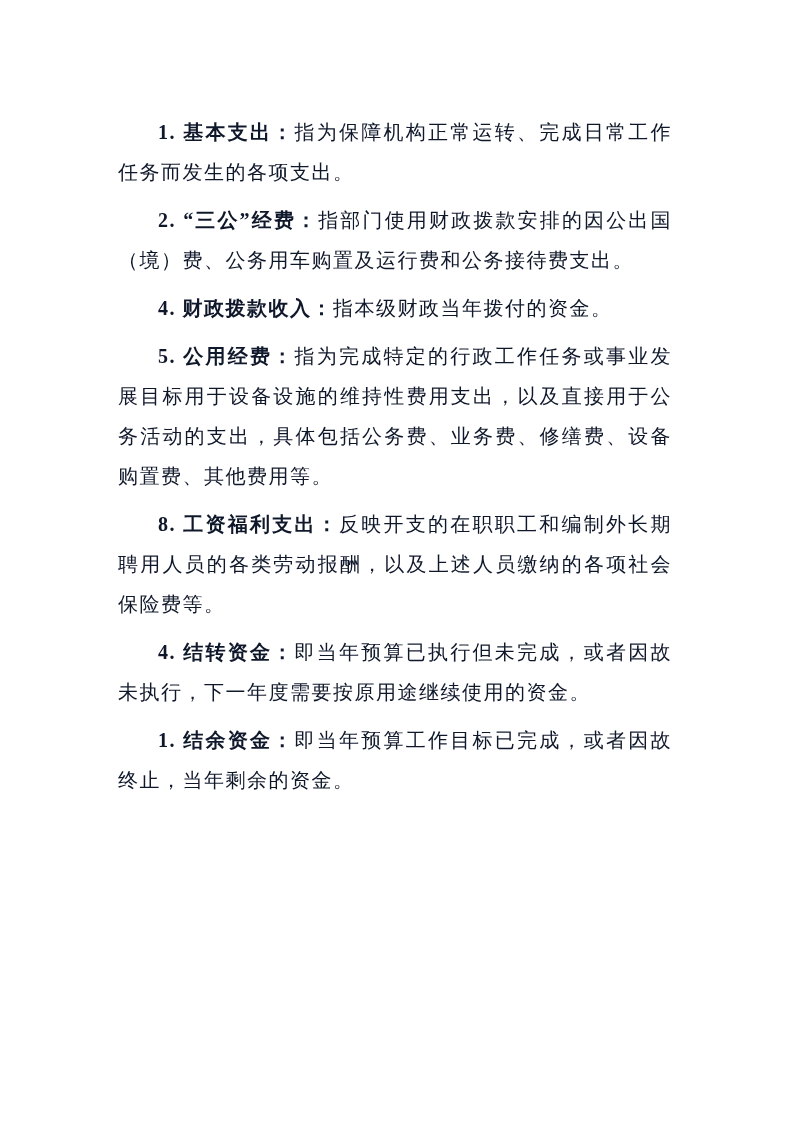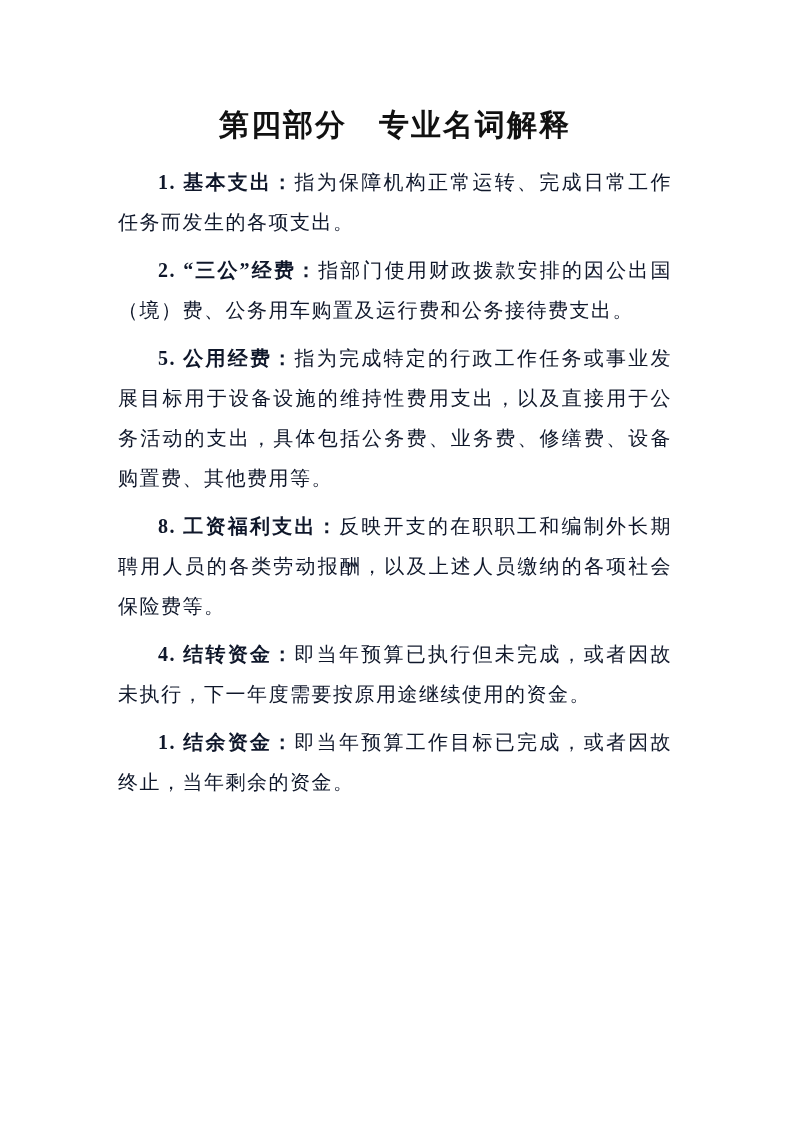--- a/index.html
+++ b/index.html
@@ -46,23 +46,23 @@
   }
   .definitions .term {
     font-weight: bold;
   }
 </style>
 </head>
 <body>
 
 <div class="page">
   <div class="content">
-    <h1 class="doc-title">第四部分　专业名词解释</h1>
     <div class="definitions">
         <p class="para"><span class="term">1. 基本支出：</span><span class="definition">指为保障机构正常运转、完成日常工作任务而发生的各项支出。</span></p>
         <p class="para"><span class="term">2. “三公”经费：</span><span class="definition">指部门使用财政拨款安排的因公出国（境）费、公务用车购置及运行费和公务接待费支出。</span></p>
+        <p class="para"><span class="term">4. 财政拨款收入：</span><span class="definition">指本级财政当年拨付的资金。</span></p>
         <p class="para"><span class="term">5. 公用经费：</span><span class="definition">指为完成特定的行政工作任务或事业发展目标用于设备设施的维持性费用支出，以及直接用于公务活动的支出，具体包括公务费、业务费、修缮费、设备购置费、其他费用等。</span></p>
         <p class="para"><span class="term">8. 工资福利支出：</span><span class="definition">反映开支的在职职工和编制外长期聘用人员的各类劳动报酬，以及上述人员缴纳的各项社会保险费等。</span></p>
         <p class="para"><span class="term">4. 结转资金：</span><span class="definition">即当年预算已执行但未完成，或者因故未执行，下一年度需要按原用途继续使用的资金。</span></p>
         <p class="para"><span class="term">1. 结余资金：</span><span class="definition">即当年预算工作目标已完成，或者因故终止，当年剩余的资金。</span></p>
       </div>
   </div>
 </div>
 
 </body></html>

